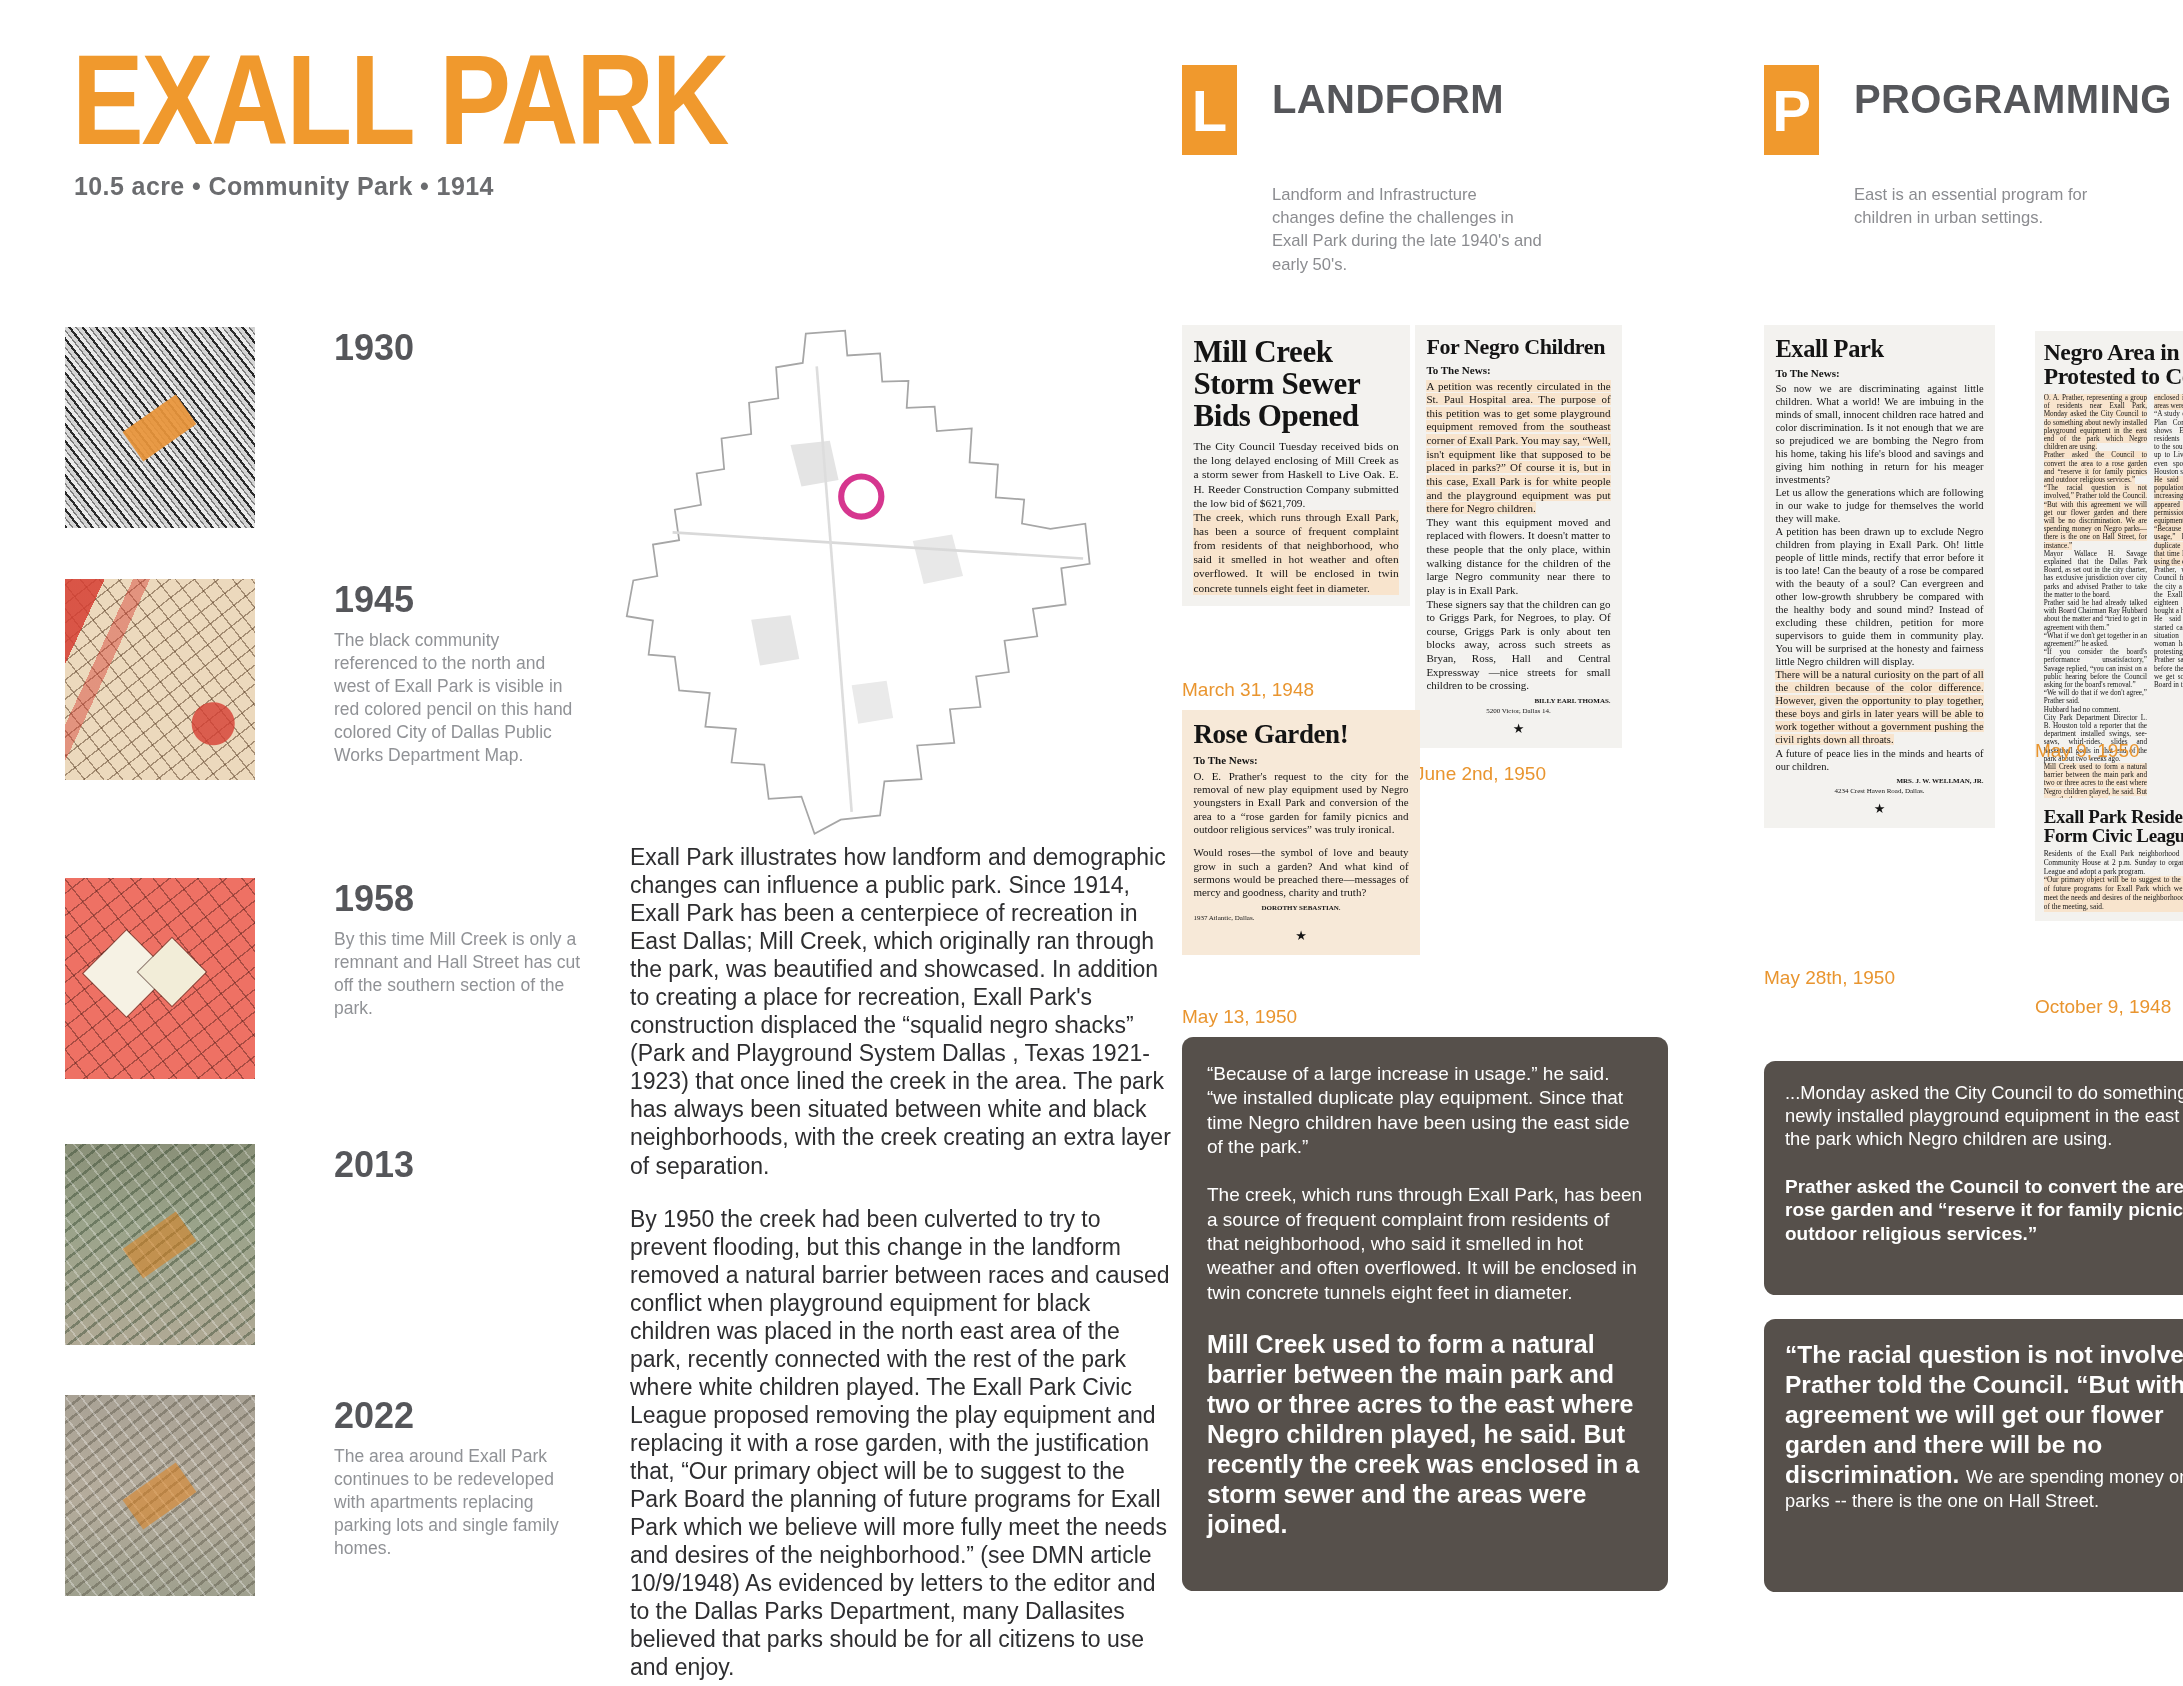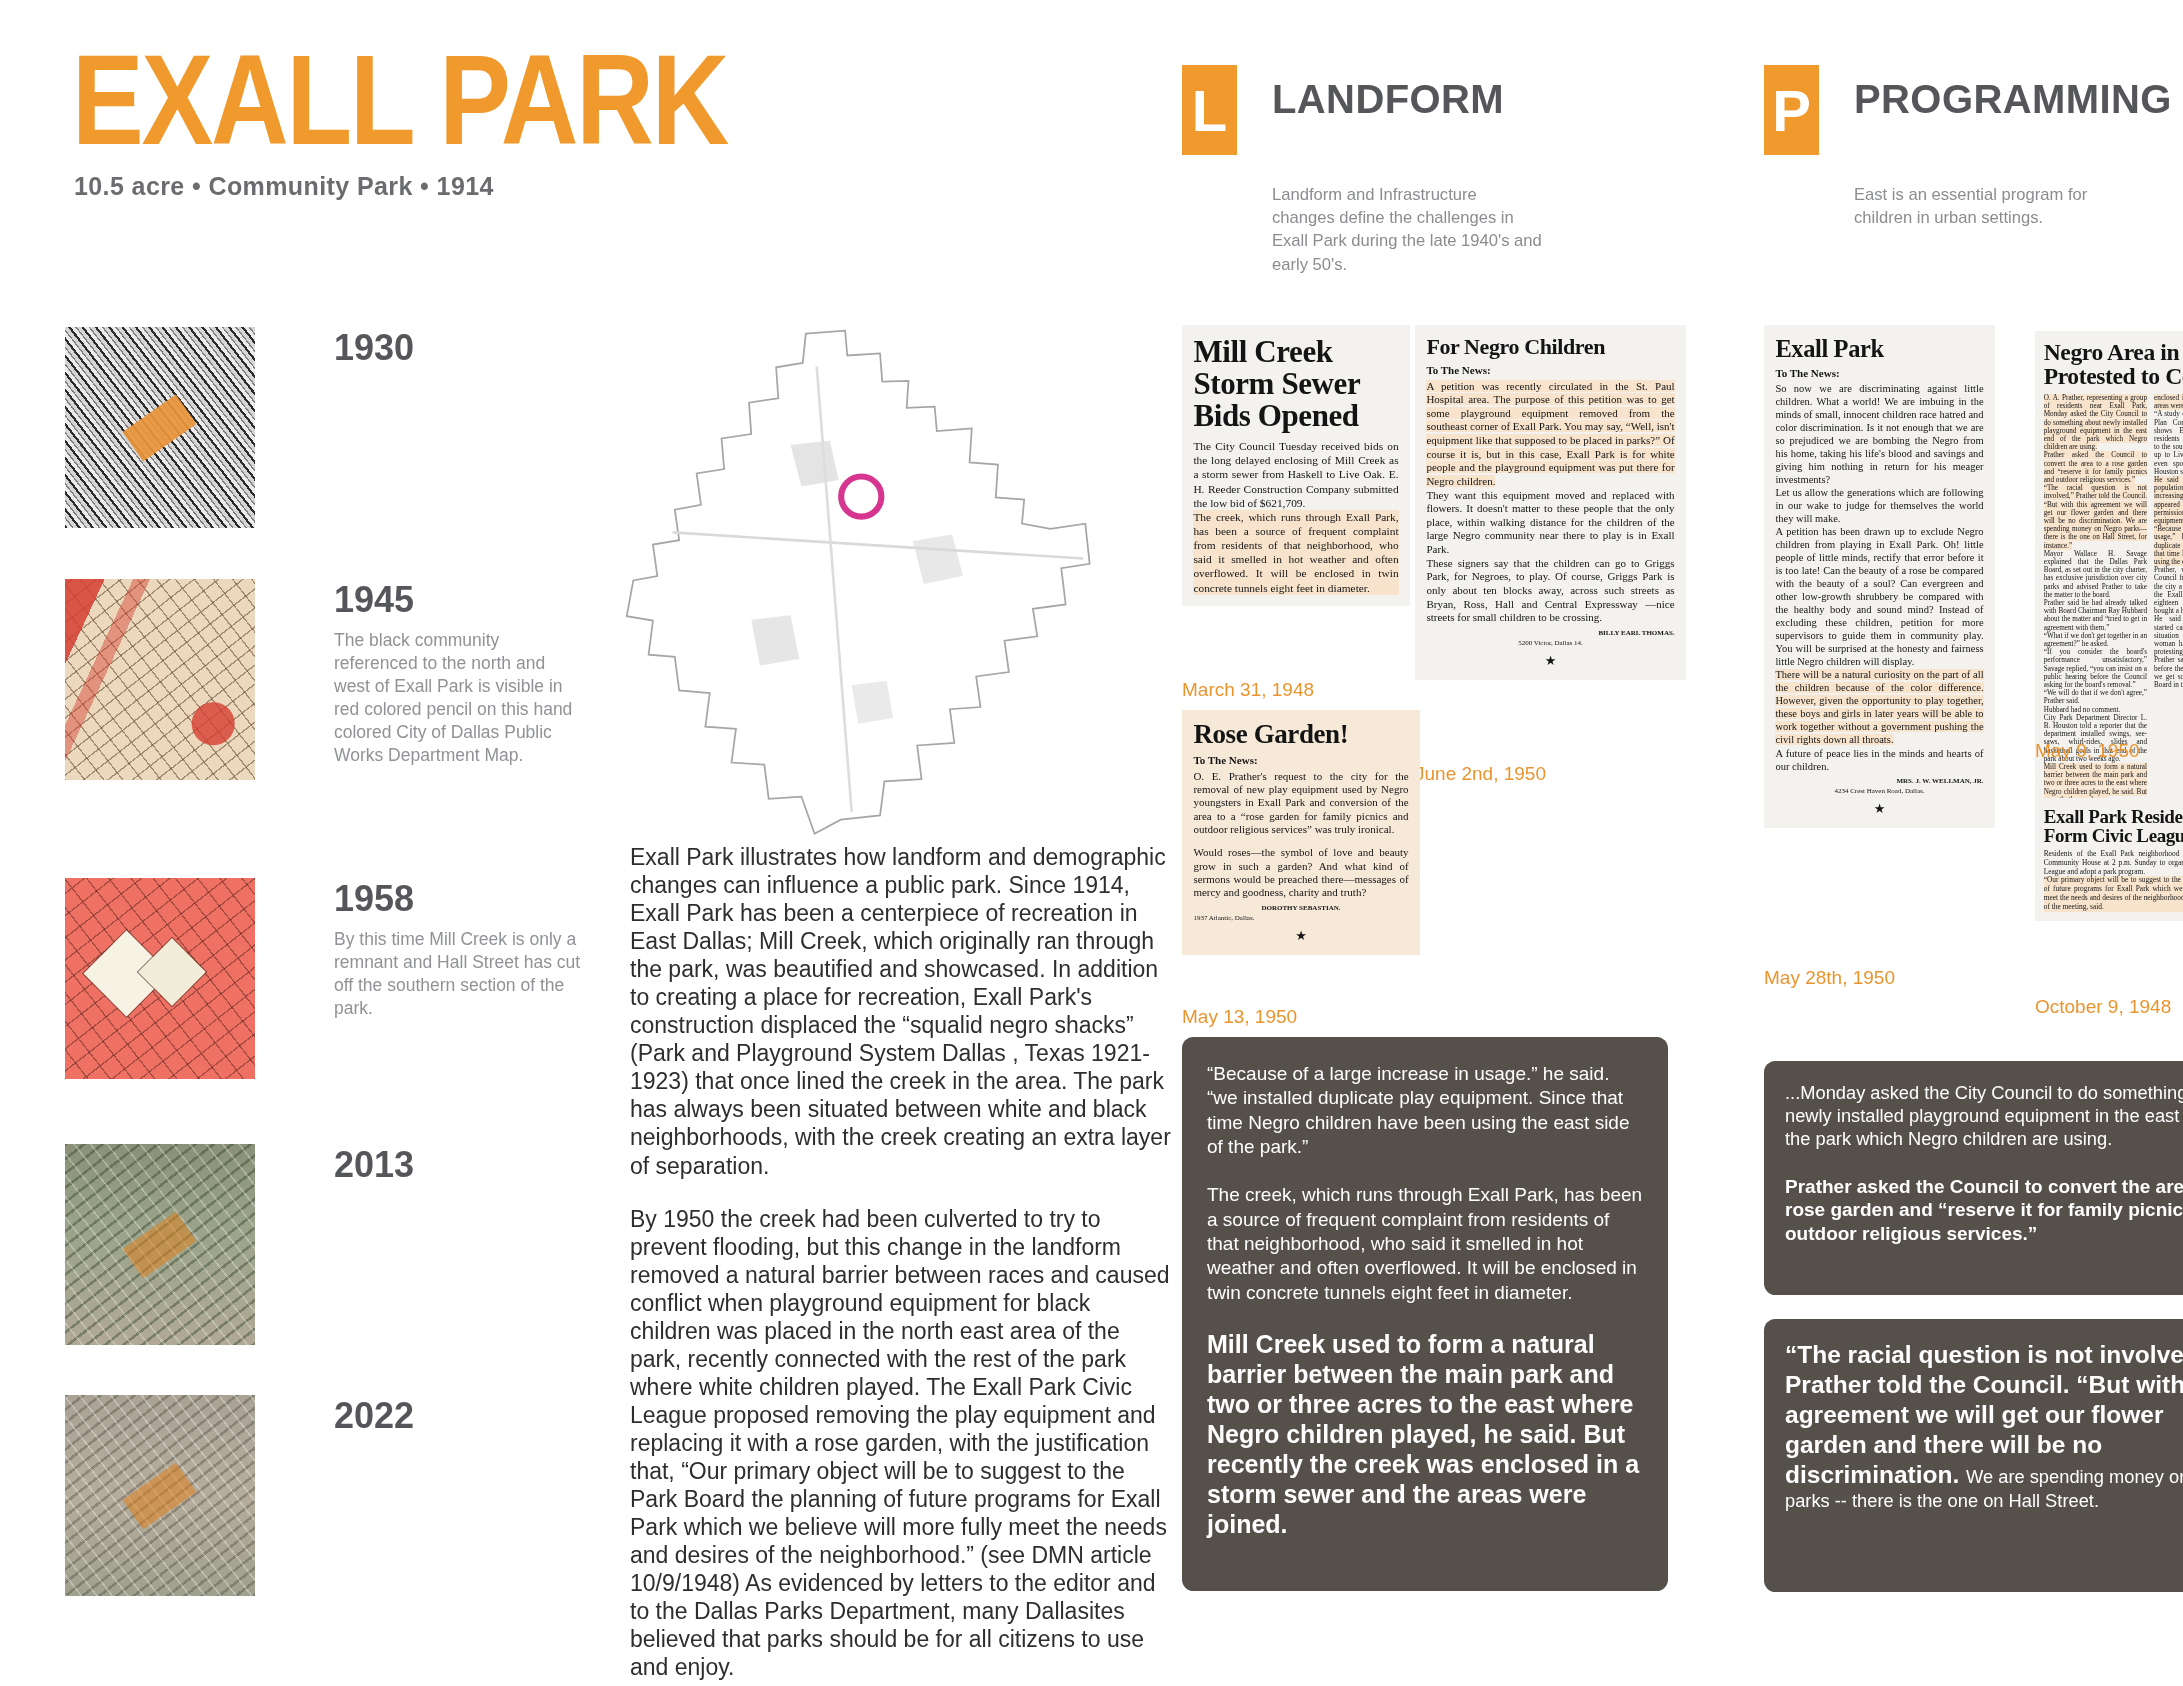--- a/index.html
+++ b/index.html
@@ -71,21 +71,21 @@
   .np-body .hl{background:var(--highlight); -webkit-box-decoration-break:clone; box-decoration-break:clone;}
   .blk-hl{background:var(--highlight);}
   .np-sig{text-align:right; font-weight:700; margin-top:4.4px;}
   .np-addr{text-align:center; margin-top:1.7px;}
   .np-star{text-align:center; margin-top:6.1px; font-size:13px;}
   .date{position:absolute; font-size:19px; color:var(--dateorange);}
 
   .mill{left:1182px; top:325px; width:228px;}
   .mill .np-head{font-size:31px;}
   .mill .np-body{font-size:11.4px;}
-  .fnc{left:1415px; top:325px; width:271px;}
+  .fnc{left:1415px; top:325px; width:207px;}
   .fnc .np-head{font-size:22px;}
   .fnc .np-body{font-size:11px;}
   .rose{left:1182px; top:710px; width:238px; background:var(--rosebg);}
   .rose .np-head{font-size:27px;}
   .rose .np-body{font-size:11px; line-height:1.22;}
   .expk{left:1764px; top:325px; width:231px;}
   .expk .np-head{font-size:24.5px;}
   .expk .np-body{font-size:10.5px;}
   .narea{left:2035px; top:331px; width:231px; padding:8.7px;}
   .narea .np-head{font-size:23.6px; margin-bottom:6.1px;}
@@ -150,20 +150,21 @@
     <div class="tl-body">
       <div class="tl-year">2013</div>
     </div>
   </div>
   <div class="tl-entry" style="top:1395px;">
     <div class="thumb t2022">
         <div class="marker soft"></div>
       </div>
     <div class="tl-body">
       <div class="tl-year">2022</div>
+      <div class="tl-text">The area around Exall Park continues to be redeveloped with apartments replacing parking lots and single family homes.</div>
     </div>
   </div>
 
   <svg class="map" viewBox="0 0 1220 1280">
     <path d="M455 45 L545 38 L550 95 L625 90 L630 155 L690 153 L686 215 L750 212 L755 268 L835 262 L830 340 L895 345 L890 420 L955 425 L950 480 L1015 492 L1095 480 L1105 572 L1040 582 L1050 665 L975 675 L985 738 L910 748 L920 820 L845 830 L855 900 L785 905 L795 982 L710 988 L720 1065 L635 1070 L625 1148 L535 1158 L475 1190 L445 1105 L370 1110 L360 1032 L285 1027 L295 950 L225 945 L235 868 L165 862 L155 785 L95 780 L105 702 L45 692 L60 610 L115 600 L105 528 L165 518 L155 448 L215 437 L205 365 L268 355 L262 285 L330 275 L325 203 L392 193 L387 122 L448 112 Z" fill="#ffffff" stroke="#A6A6A6" stroke-width="4"></path>
     <path d="M420 300 L510 290 L530 380 L445 395 Z" fill="#E4E4E4"></path>
     <path d="M700 520 L790 505 L815 600 L725 618 Z" fill="#E8E8E8"></path>
     <path d="M330 700 L420 690 L440 790 L350 805 Z" fill="#E6E6E6"></path>
     <path d="M560 850 L640 840 L655 925 L575 938 Z" fill="#EAEAEA"></path>
     <path d="M150 500 L1090 560" stroke="#D9D9D9" stroke-width="6" fill="none"></path>

